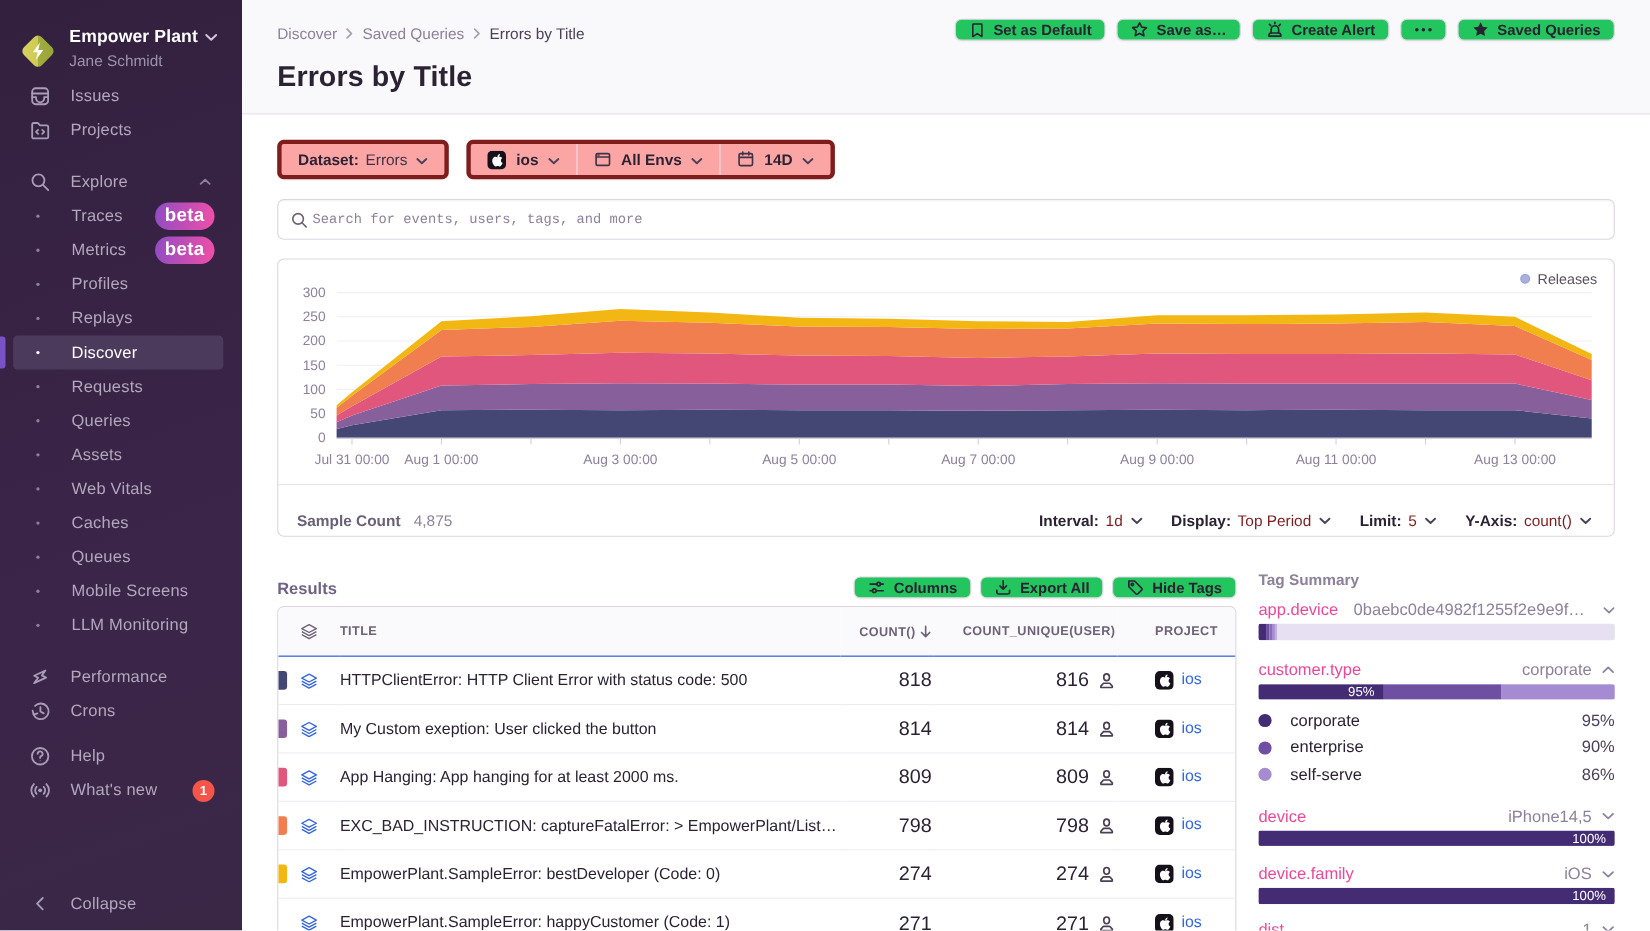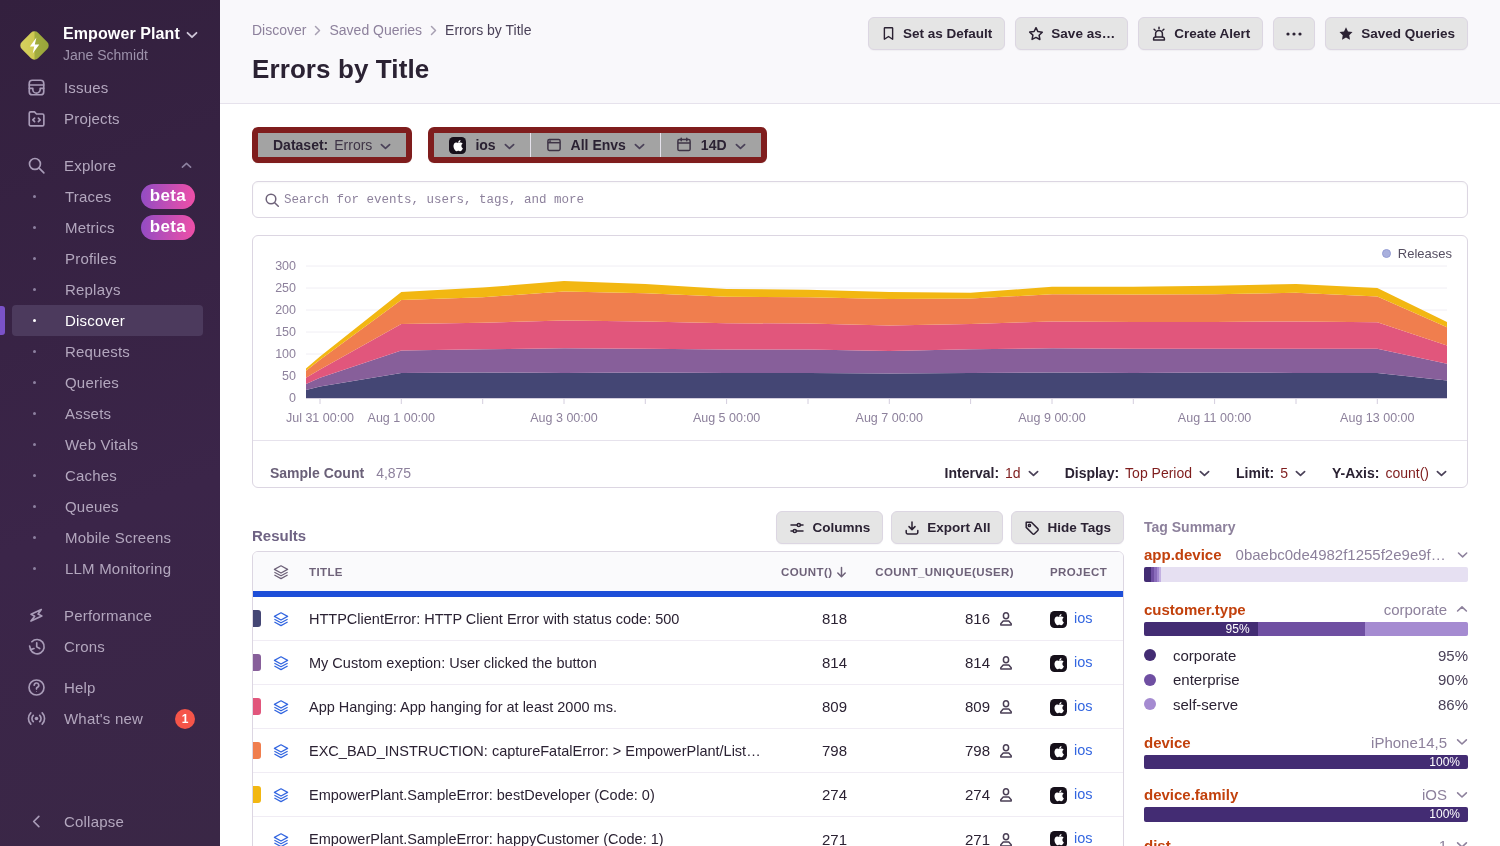--- a/index.html
+++ b/index.html
@@ -1,20 +1,20 @@
 <!DOCTYPE html>
 <html><head><meta charset="utf-8"><title>Errors by Title</title><style>
 *{margin:0;padding:0;box-sizing:border-box}
 html,body{width:1500px;height:846px;overflow:hidden}
 body{font-family:"Liberation Sans",sans-serif;background:#fff;display:flex;color:#2b2233}
 svg{display:block}
 td svg,th svg,.tagval svg,.cctl svg,.chev svg,.orgname svg{display:inline-block;vertical-align:middle}
 
 #sb{width:220px;min-width:220px;height:846px;background:linear-gradient(160deg,#33203e 0%,#3b2549 60%,#3a2746 100%);color:#b3a7be;position:relative;font-size:15px}
-#sb .org{display:flex;align-items:center;padding:26px 10px 0 19px;height:62px}
+#sb .org{display:flex;align-items:flex-end;padding:26px 10px 0 19px;height:62px}
 #logow{width:31px;height:31px;position:relative;margin-top:3px;flex:none}
 #logo{position:absolute;left:4px;top:4px;width:23px;height:23px;border-radius:5px;transform:rotate(45deg);background:linear-gradient(45deg,#d8d262 0%,#cfca52 49%,#a2ac3e 51%,#96a43a 100%)}
 #logow svg{position:absolute;left:0;top:0;z-index:2}
 .orgtxt{margin-left:13px;line-height:1}
 .orgname{color:#fff;font-weight:700;font-size:16px;letter-spacing:.1px;white-space:nowrap;display:flex;align-items:center}
 .orgname .chev{margin-left:6px}
 .orgsub{color:#9d92ab;font-size:14px;margin-top:6px}
 .nav{padding:0 12px;margin-top:10px}
 .nitem{display:flex;align-items:center;height:31px;border-radius:5px;color:#b3a7be;position:relative}
 .nitem .ic{width:20px;display:flex;justify-content:center;margin-left:14px;margin-right:18px;flex:none}
@@ -33,26 +33,26 @@
 #collapse{position:absolute;bottom:9px;left:0;right:12px;margin-top:0;padding:0 12px}
 
 #main{flex:1;display:flex;flex-direction:column;background:#fff;min-width:0}
 #hdr{background:#f9f8fb;border-bottom:1px solid #e6e2ec;padding:22px 32px 20px;height:104px}
 .crumbs{font-size:14px;color:#8d819c;display:flex;align-items:center;gap:8px}
 .crumbs .cur{color:#4a4158}
 .crumbs .sep{color:#a79fb2;font-size:13px}
 .hrow{display:flex;align-items:flex-start}
 h1{font-size:26px;font-weight:700;color:#2b2233;margin-top:16px;letter-spacing:.1px}
 .hbtns{margin-left:auto;display:flex;gap:10px;margin-top:-5px}
-.btn{display:flex;align-items:center;gap:7px;height:33px;padding:0 12px;font-size:13.5px;background:#e5e5e5;border:1px solid #dcd6e2;border-radius:6px;font-weight:700;color:#2b2233;box-shadow:0 1px 1px rgba(50,40,60,.04)}
+.btn{display:flex;align-items:center;gap:7px;height:20px;padding:0 12px;font-size:13.5px;background:#22c55e;border:1px solid #dcd6e2;border-radius:6px;font-weight:700;color:#2b2233;box-shadow:0 1px 1px rgba(50,40,60,.04)}
 .btn.sq{padding:0 12px}
 #bodyc{padding:23px 32px 0;position:relative}
 
 .frow{display:flex;gap:16px}
-.fbtn{display:flex;align-items:center;height:36px;background:#a3a3a3;border:6px solid #7f1d1d;border-radius:6px;font-size:14px;box-shadow:0 1px 1px rgba(50,40,60,.04)}
+.fbtn{display:flex;align-items:center;height:36px;background:#fca5a5;border:4px solid #7f1d1d;border-radius:6px;font-size:14px;box-shadow:0 1px 1px rgba(50,40,60,.04)}
 .fbtn .seg{display:flex;align-items:center;padding:0 15px;height:100%}
 .fbtn .seg+.seg{border-left:1px solid #e6e2ec}
 .blb{font-weight:700;color:#2b2233}
 .bval{color:#3e3446;margin-left:6px}
 .fbtn .chev{margin-left:8px}
 #searchbar{margin-top:18px;height:37px;border:1px solid #dcd6e2;border-radius:6px;background:#fff;display:flex;align-items:center;padding:0 11px;box-shadow:inset 0 1px 2px rgba(50,40,60,.04)}
 #searchbar .ph{font-family:"Liberation Mono",monospace;font-size:12.5px;color:#8d819c;margin-left:4px;letter-spacing:0}
 
 #cpanel{margin-top:17px;border:1px solid #dcd6e2;border-radius:6px;background:#fff}
 #cwrap{position:relative;height:204px}
@@ -67,41 +67,41 @@
 .legend .ldot{width:9px;height:9px;border-radius:50%;background:#a9b0dd;border:1px solid #959dd4;box-sizing:border-box}
 
 #results{display:flex;margin-top:23px;gap:20px}
 #tcol{width:872px;min-width:872px}
 .rrow{display:flex;align-items:flex-end;height:33px;margin-bottom:7px}
 .rlabel{font-size:15px;font-weight:700;color:#6f6384}
 .rbtns{margin-left:auto;display:flex;gap:8px}
 table{border-collapse:separate;border-spacing:0;width:100%;font-size:14.5px;table-layout:fixed}
 th,td{white-space:nowrap}
 .twrap{border:1px solid #dcd6e2;border-radius:6px;overflow:hidden;background:#fff}
-thead th{background:#fafafc;border-bottom:6px solid #1d4ed8;font-size:11.5px;color:#6e6279;font-weight:700;letter-spacing:.4px;text-transform:uppercase;height:45px;padding:0}
+thead th{background:#fafafc;border-bottom:1px solid #1d4ed8;font-size:11.5px;color:#6e6279;font-weight:700;letter-spacing:.4px;text-transform:uppercase;height:45px;padding:0}
 th.cic{width:56px}
 th.ctitle{text-align:left}
 th.ccount,th.cuniq{text-align:right;padding-right:2px}
 th.cproj{text-align:left;padding-left:34px}
 td{border-bottom:1px solid #f0ecf4;height:44px;padding:0}
 tr:last-child td{border-bottom:none}
 td.cic{text-align:center;position:relative}
 .chip{position:absolute;left:0;top:13px;width:8px;height:17px;border-radius:0 3px 3px 0}
 td.ctitle{color:#2b2233;overflow:hidden;text-overflow:ellipsis}
-td.ccount,td.cuniq{text-align:right;font-size:15px;color:#2b2233;padding-right:2px}
+td.ccount,td.cuniq{text-align:right;font-size:18px;color:#2b2233;padding-right:2px}
 td.cuniq .pic{vertical-align:-3px;margin-left:8px}
 td.cproj{padding-left:34px}
 .ioslink{color:#3366e0;font-weight:400;margin-left:7px;vertical-align:1px}
 .appleic{vertical-align:-4px}
 
 #tagcol{flex:1;min-width:0;font-size:15px}
 .tshead{font-size:14px;font-weight:700;color:#8d819c;margin:8px 0 11px}
 .tagsec{margin-bottom:0}
 .tagrow{display:flex;align-items:center;margin-bottom:4px;height:17px}
-.tagname{font-weight:700;color:#c2410c}
+.tagname{font-weight:400;color:#ec4899}
 .tagval{margin-left:auto;color:#8d819c;display:flex;align-items:center;gap:9px}
 .tbar{height:14.5px;border-radius:2px;overflow:hidden;display:flex;background:#e6e0f2}
 .tbar .s{height:100%}
 .pctin{font-size:12px;color:#fff;display:flex;align-items:center;justify-content:flex-end;padding-right:8px;font-weight:400}
 .leg{display:flex;align-items:center;height:24.5px}
 .leg .ld{width:12px;height:12px;border-radius:50%;margin-right:17px;flex:none}
 .leg .lp{margin-left:auto;color:#4a4158}
 </style></head>
 <body>
 <aside id="sb">

